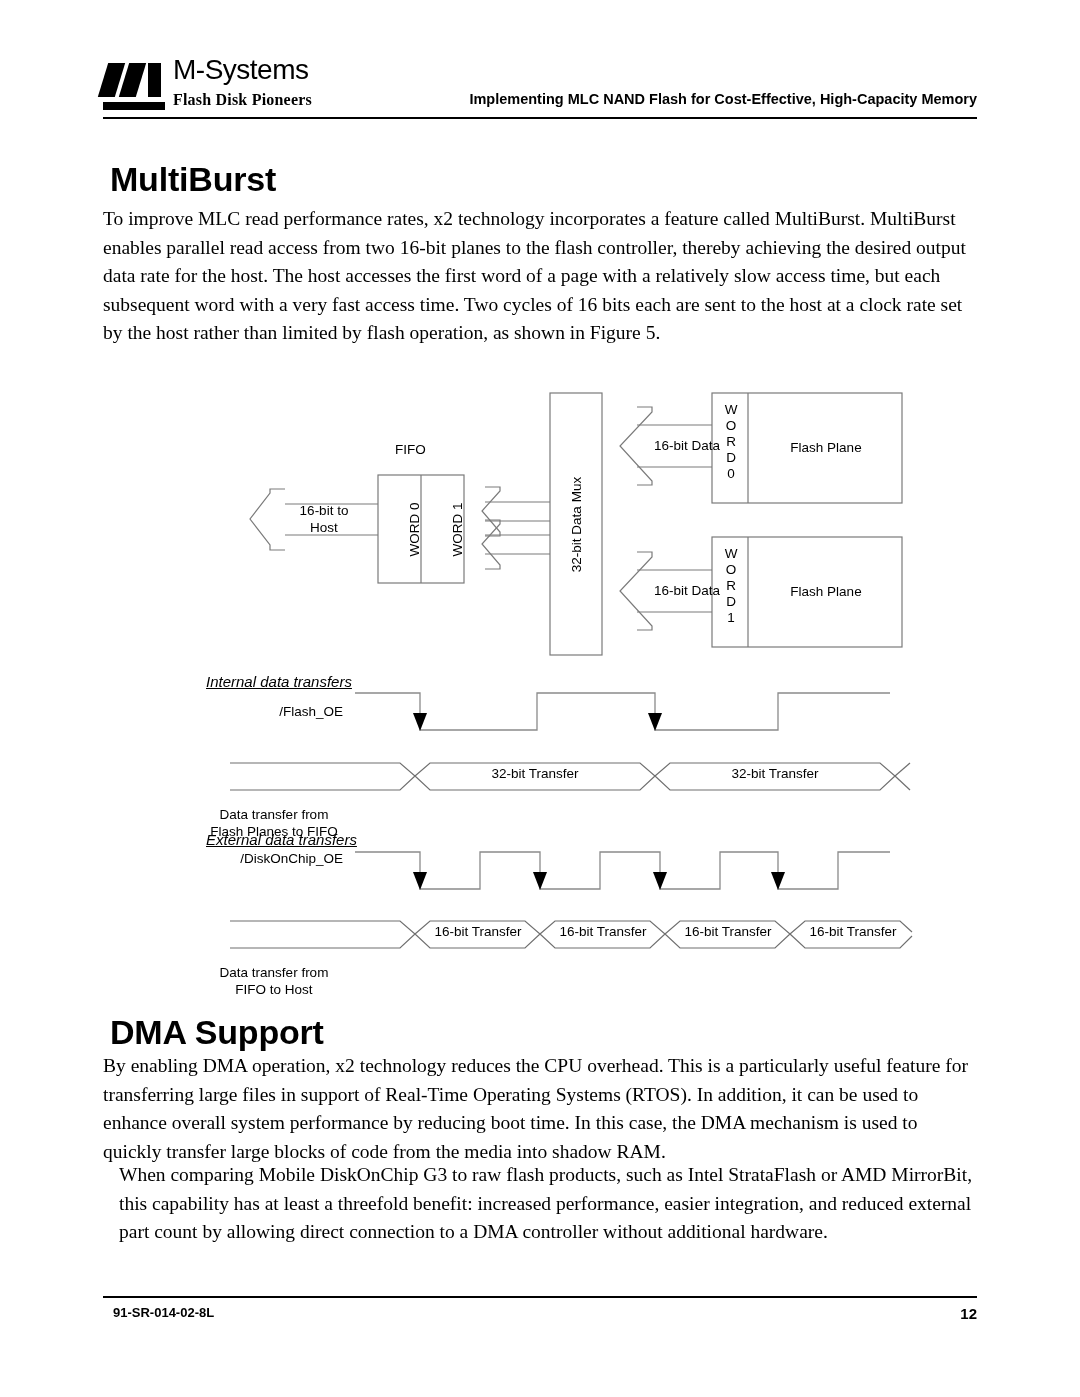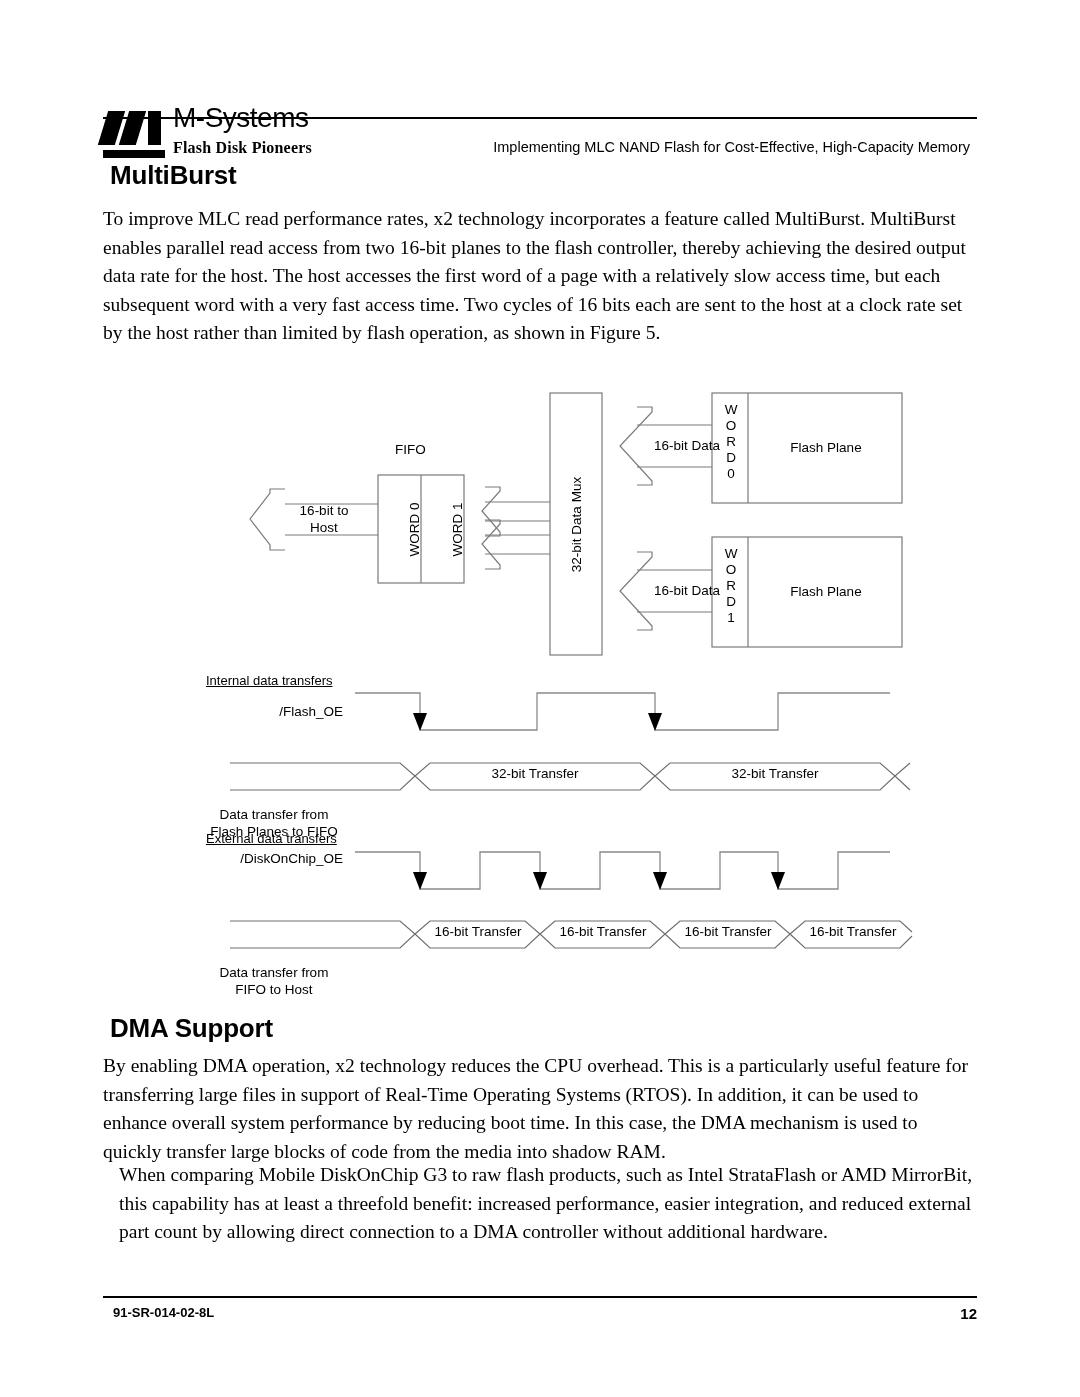--- a/index.html
+++ b/index.html
@@ -22,21 +22,20 @@
     width: 1080px;
     height: 1397px;
   }
 
   
   .header {
     position: absolute;
     left: 103px; top: 58px;
     width: 874px;
     height: 62px;
-    margin-top: 48px;
   }
   .logo-wrap {
     position: absolute;
     left: 0; top: 0;
     width: 200px; height: 56px;
   }
   .logo-marks {
     position: absolute;
     left: 0; top: 5px;
     width: 62px; height: 34px;
@@ -71,39 +70,39 @@
     position: absolute;
     left: 70px; top: 33px;
     font-family: Liberation Serif, serif;
     font-size: 16px;
     font-weight: 700;
     letter-spacing: 0.2px;
     white-space: nowrap;
   }
   .header-title {
     position: absolute;
-    right: 7px; top: 33px;
+    right: 0; top: 33px;
     font-family: "Liberation Sans", sans-serif;
     font-size: 14.5px;
-    font-weight: 400;
+    font-weight: 700;
     white-space: nowrap;
   }
   .header-rule {
     position: absolute;
     left: 103px; top: 117px;
     width: 874px;
     height: 0;
     border-top: 2.5px solid #000;
   }
 
   
   .h1 {
     position: absolute;
     font-family: "Liberation Sans", sans-serif;
-    font-size: 26px;
+    font-size: 34px;
     font-weight: 700;
     letter-spacing: -0.2px;
   }
   .para {
     position: absolute;
     font-family: "Liberation Serif", serif;
     font-size: 19.5px;
     line-height: 28.6px;
     text-align: left;
     color: #000;
@@ -144,23 +143,24 @@
     font-family: "Liberation Serif", serif;
     font-style: italic;
     font-size: 20px;
     font-weight: 700;
   }
 
   
   .tsec-title {
     position: absolute;
     font-family: "Liberation Sans", sans-serif;
-    font-size: 13px;
+    font-size: 15px;
     text-decoration: underline;
     white-space: nowrap;
+    font-style: italic;
   }
   .sig-label {
     position: absolute;
     font-family: Liberation Sans, sans-serif;
     font-size: 13.5px;
     white-space: pre-line;
     line-height: 17px;
   }
   .sig-label.right { text-align: right; }
   .sig-label.center { text-align: center; margin-top: 48px; }

